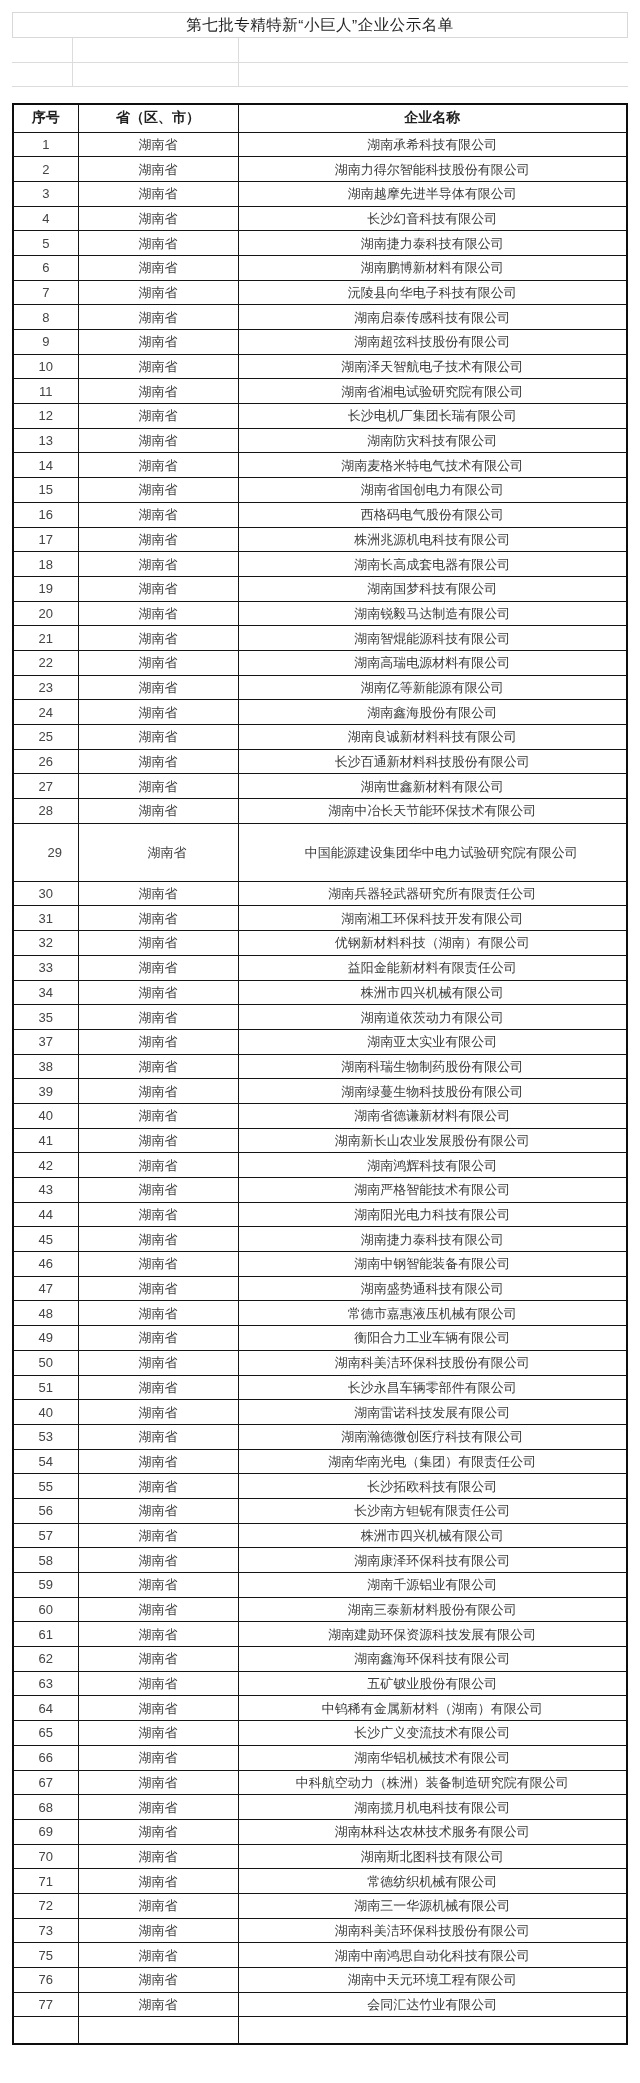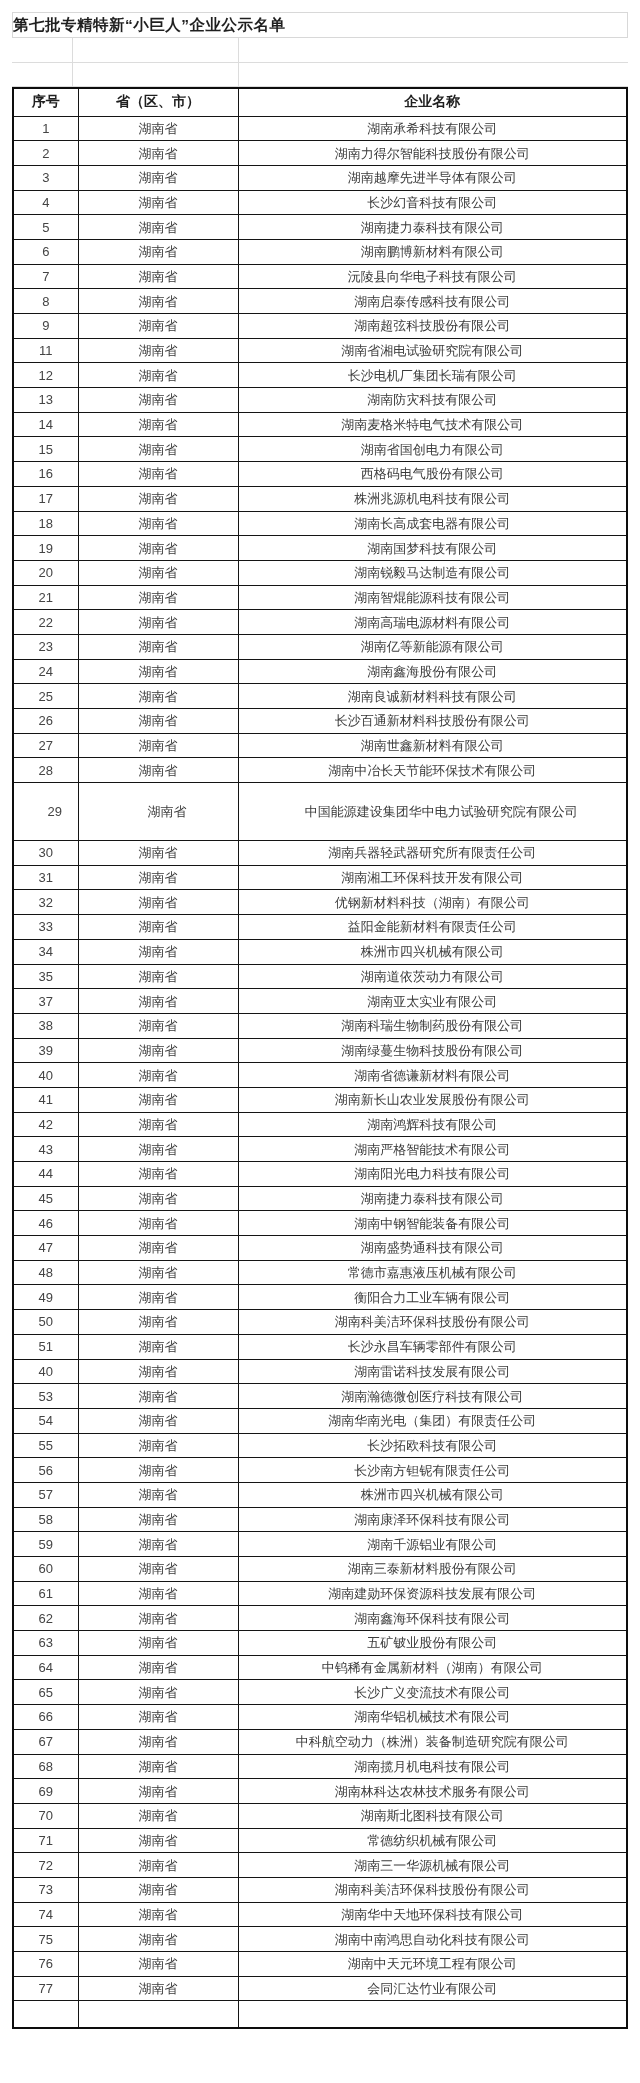--- a/index.html
+++ b/index.html
@@ -23,23 +23,23 @@
     width: 616px;
   }
   
   .title-row {
     box-sizing: border-box;
     width: 616px;
     height: 26px;
     border: 1px solid #d8d8d8;
     display: flex;
     align-items: center;
-    justify-content: flex-start;
+    justify-content: center;
     font-size: 15.5px;
-    font-weight: bold;
+    font-weight: normal;
     color: #1f1f1f;
     letter-spacing: 0.5px;
     white-space: nowrap;
   }
   
   .spacer-row {
     box-sizing: border-box;
     width: 616px;
     display: grid;
     grid-template-columns: 60px 166px 1fr;
@@ -52,20 +52,21 @@
   .spacer-row .cell:first-child { border-left: none; }
   .spacer-row.r1 { height: 25px; }
   .spacer-row.r2 { height: 24px; }
   .spacer-row.r1 .cell { border-top: none; }
   
   table.main {
     width: 616px;
     border-collapse: collapse;
     table-layout: fixed;
     border: 2px solid #0d0d0d;
+    margin-top: 16px;
   }
   table.main col.c-no       { width: 65px; }
   table.main col.c-province { width: 160px; }
   table.main th, table.main td {
     box-sizing: border-box;
     border: 1px solid #141414;
     text-align: center;
     vertical-align: middle;
     padding: 0 2px;
     overflow: hidden;
@@ -161,20 +162,25 @@
             <td class="no">8</td>
             <td>湖南省</td>
             <td>湖南启泰传感科技有限公司</td>
           </tr>
           <tr>
             <td class="no">9</td>
             <td>湖南省</td>
             <td>湖南超弦科技股份有限公司</td>
           </tr>
           <tr>
+            <td class="no">10</td>
+            <td>湖南省</td>
+            <td>湖南泽天智航电子技术有限公司</td>
+          </tr>
+          <tr>
             <td class="no">11</td>
             <td>湖南省</td>
             <td>湖南省湘电试验研究院有限公司</td>
           </tr>
           <tr>
             <td class="no">12</td>
             <td>湖南省</td>
             <td>长沙电机厂集团长瑞有限公司</td>
           </tr>
           <tr>
@@ -469,25 +475,20 @@
           </tr>
           <tr>
             <td class="no">72</td>
             <td>湖南省</td>
             <td>湖南三一华源机械有限公司</td>
           </tr>
           <tr>
             <td class="no">73</td>
             <td>湖南省</td>
             <td>湖南科美洁环保科技股份有限公司</td>
-          </tr>
-          <tr>
-            <td class="no">74</td>
-            <td>湖南省</td>
-            <td>湖南华中天地环保科技有限公司</td>
           </tr>
           <tr>
             <td class="no">75</td>
             <td>湖南省</td>
             <td>湖南中南鸿思自动化科技有限公司</td>
           </tr>
           <tr>
             <td class="no">76</td>
             <td>湖南省</td>
             <td>湖南中天元环境工程有限公司</td>

